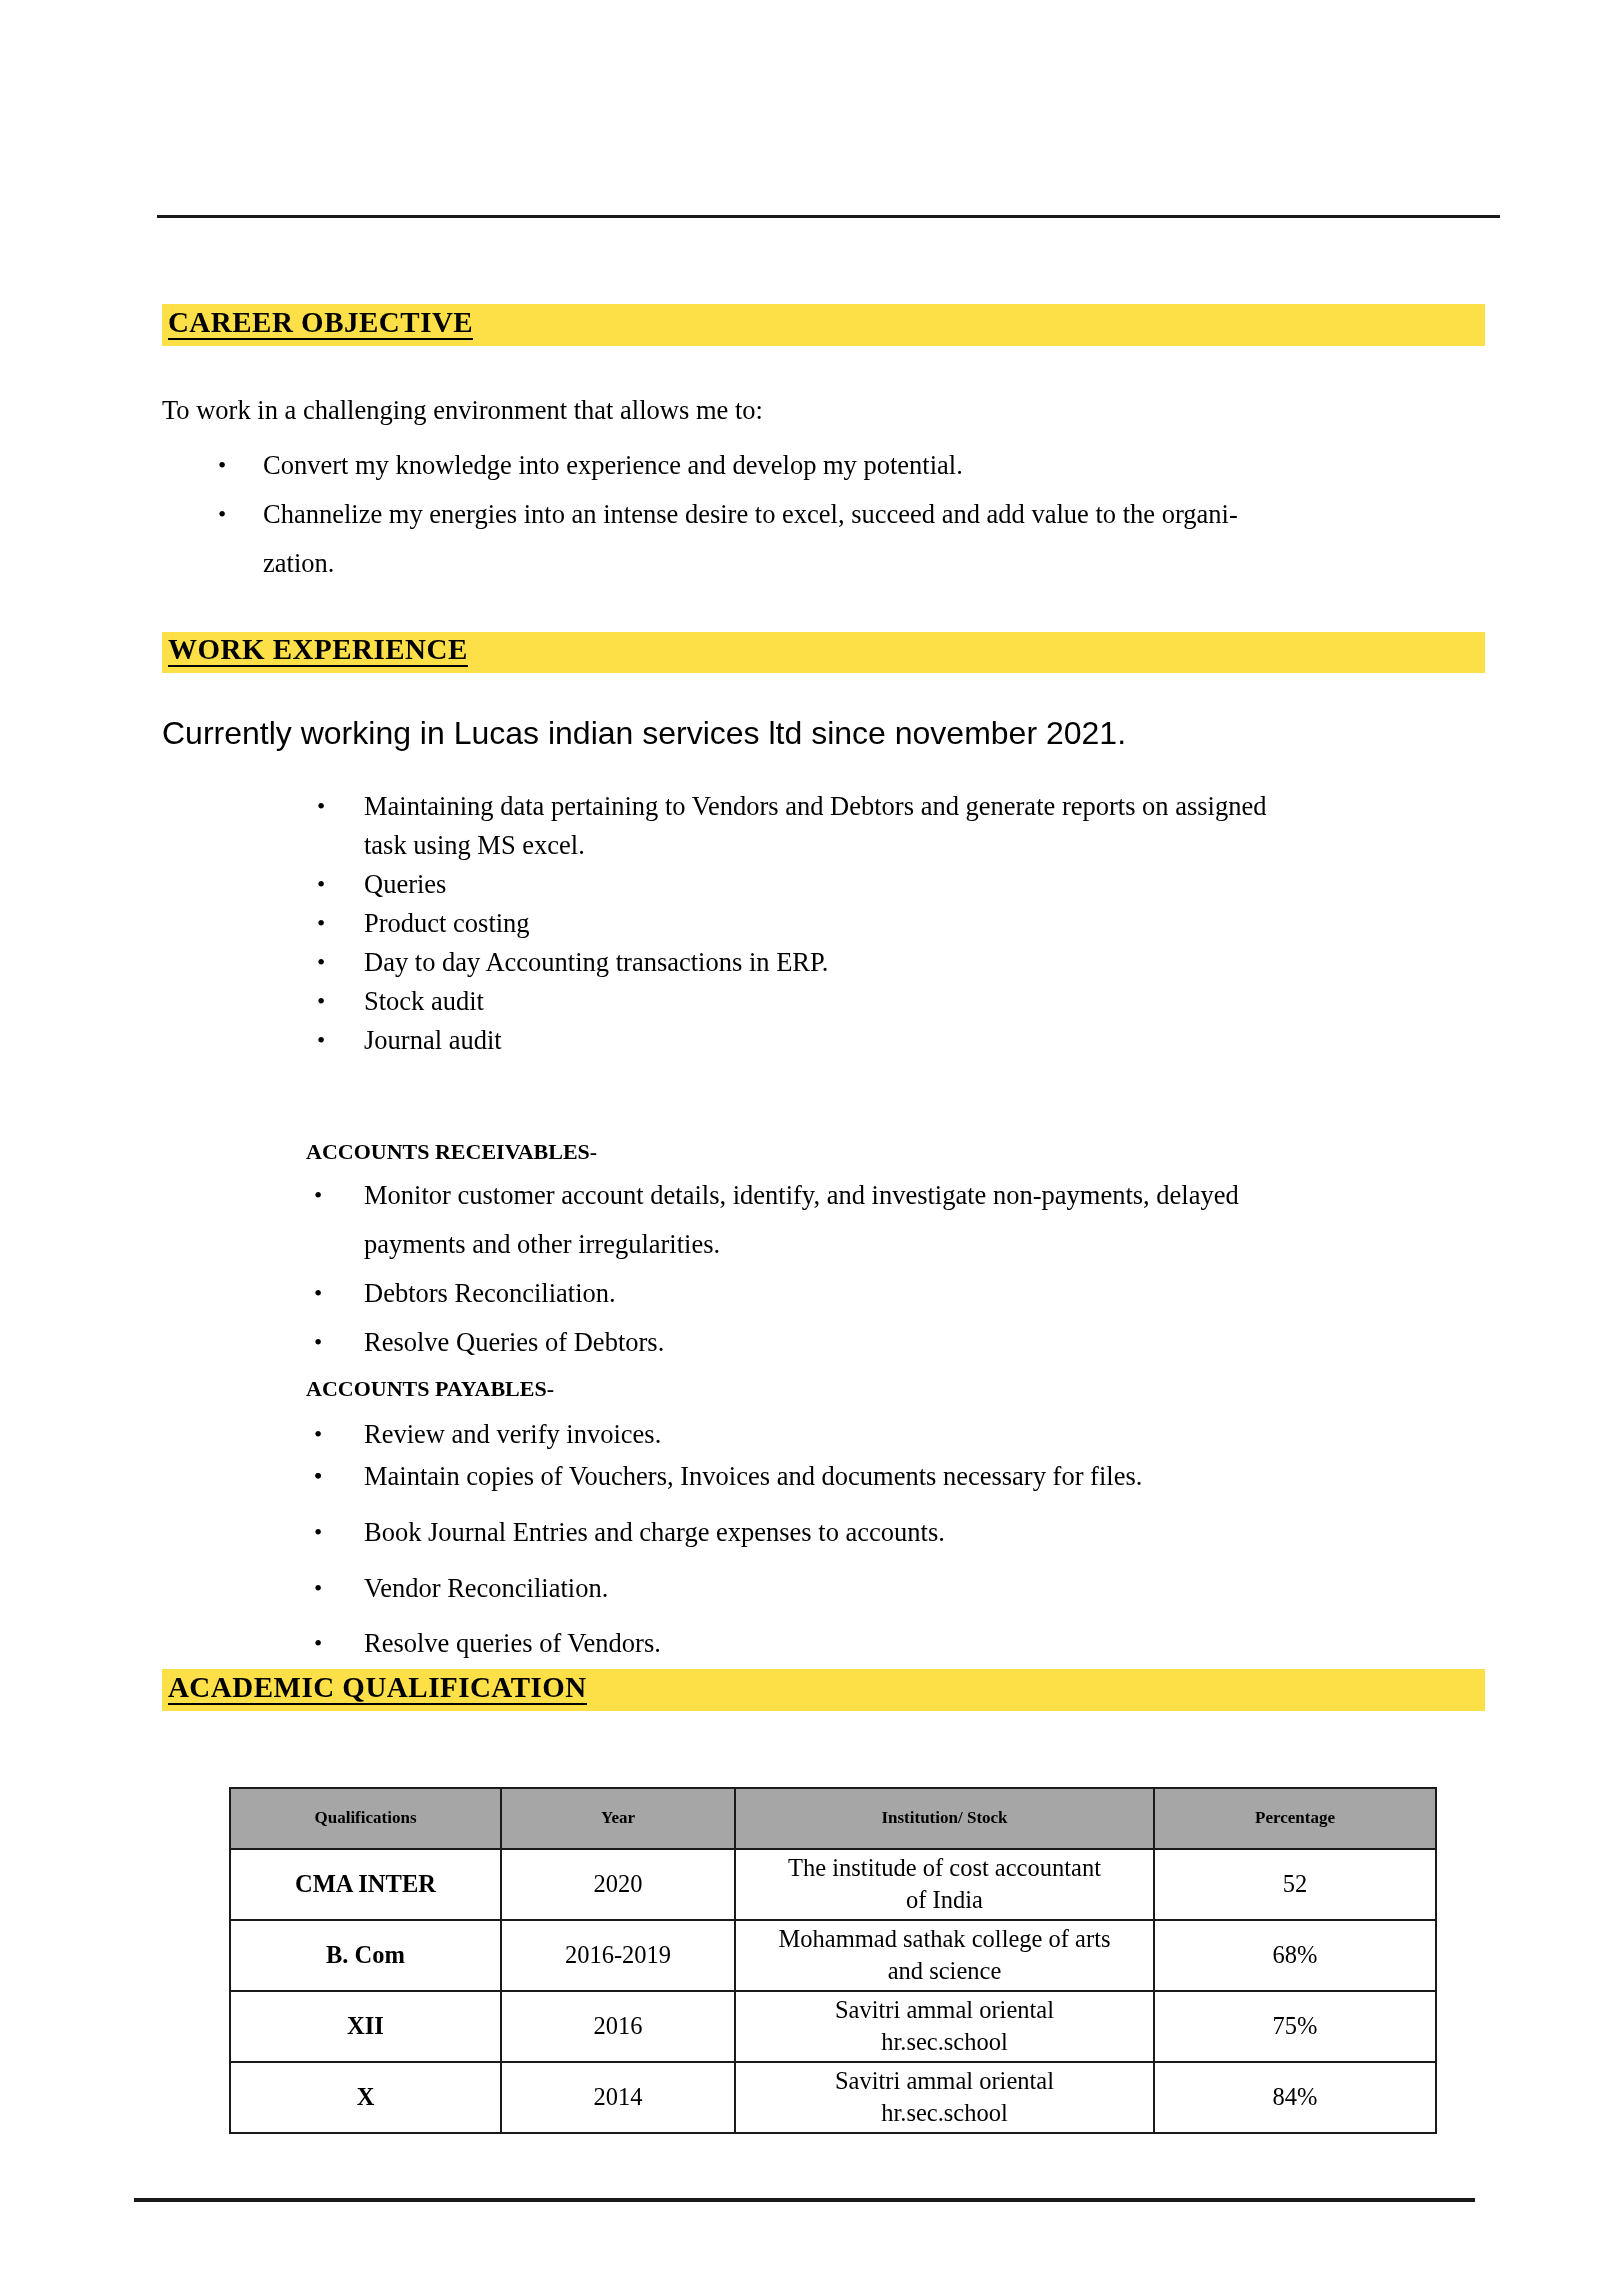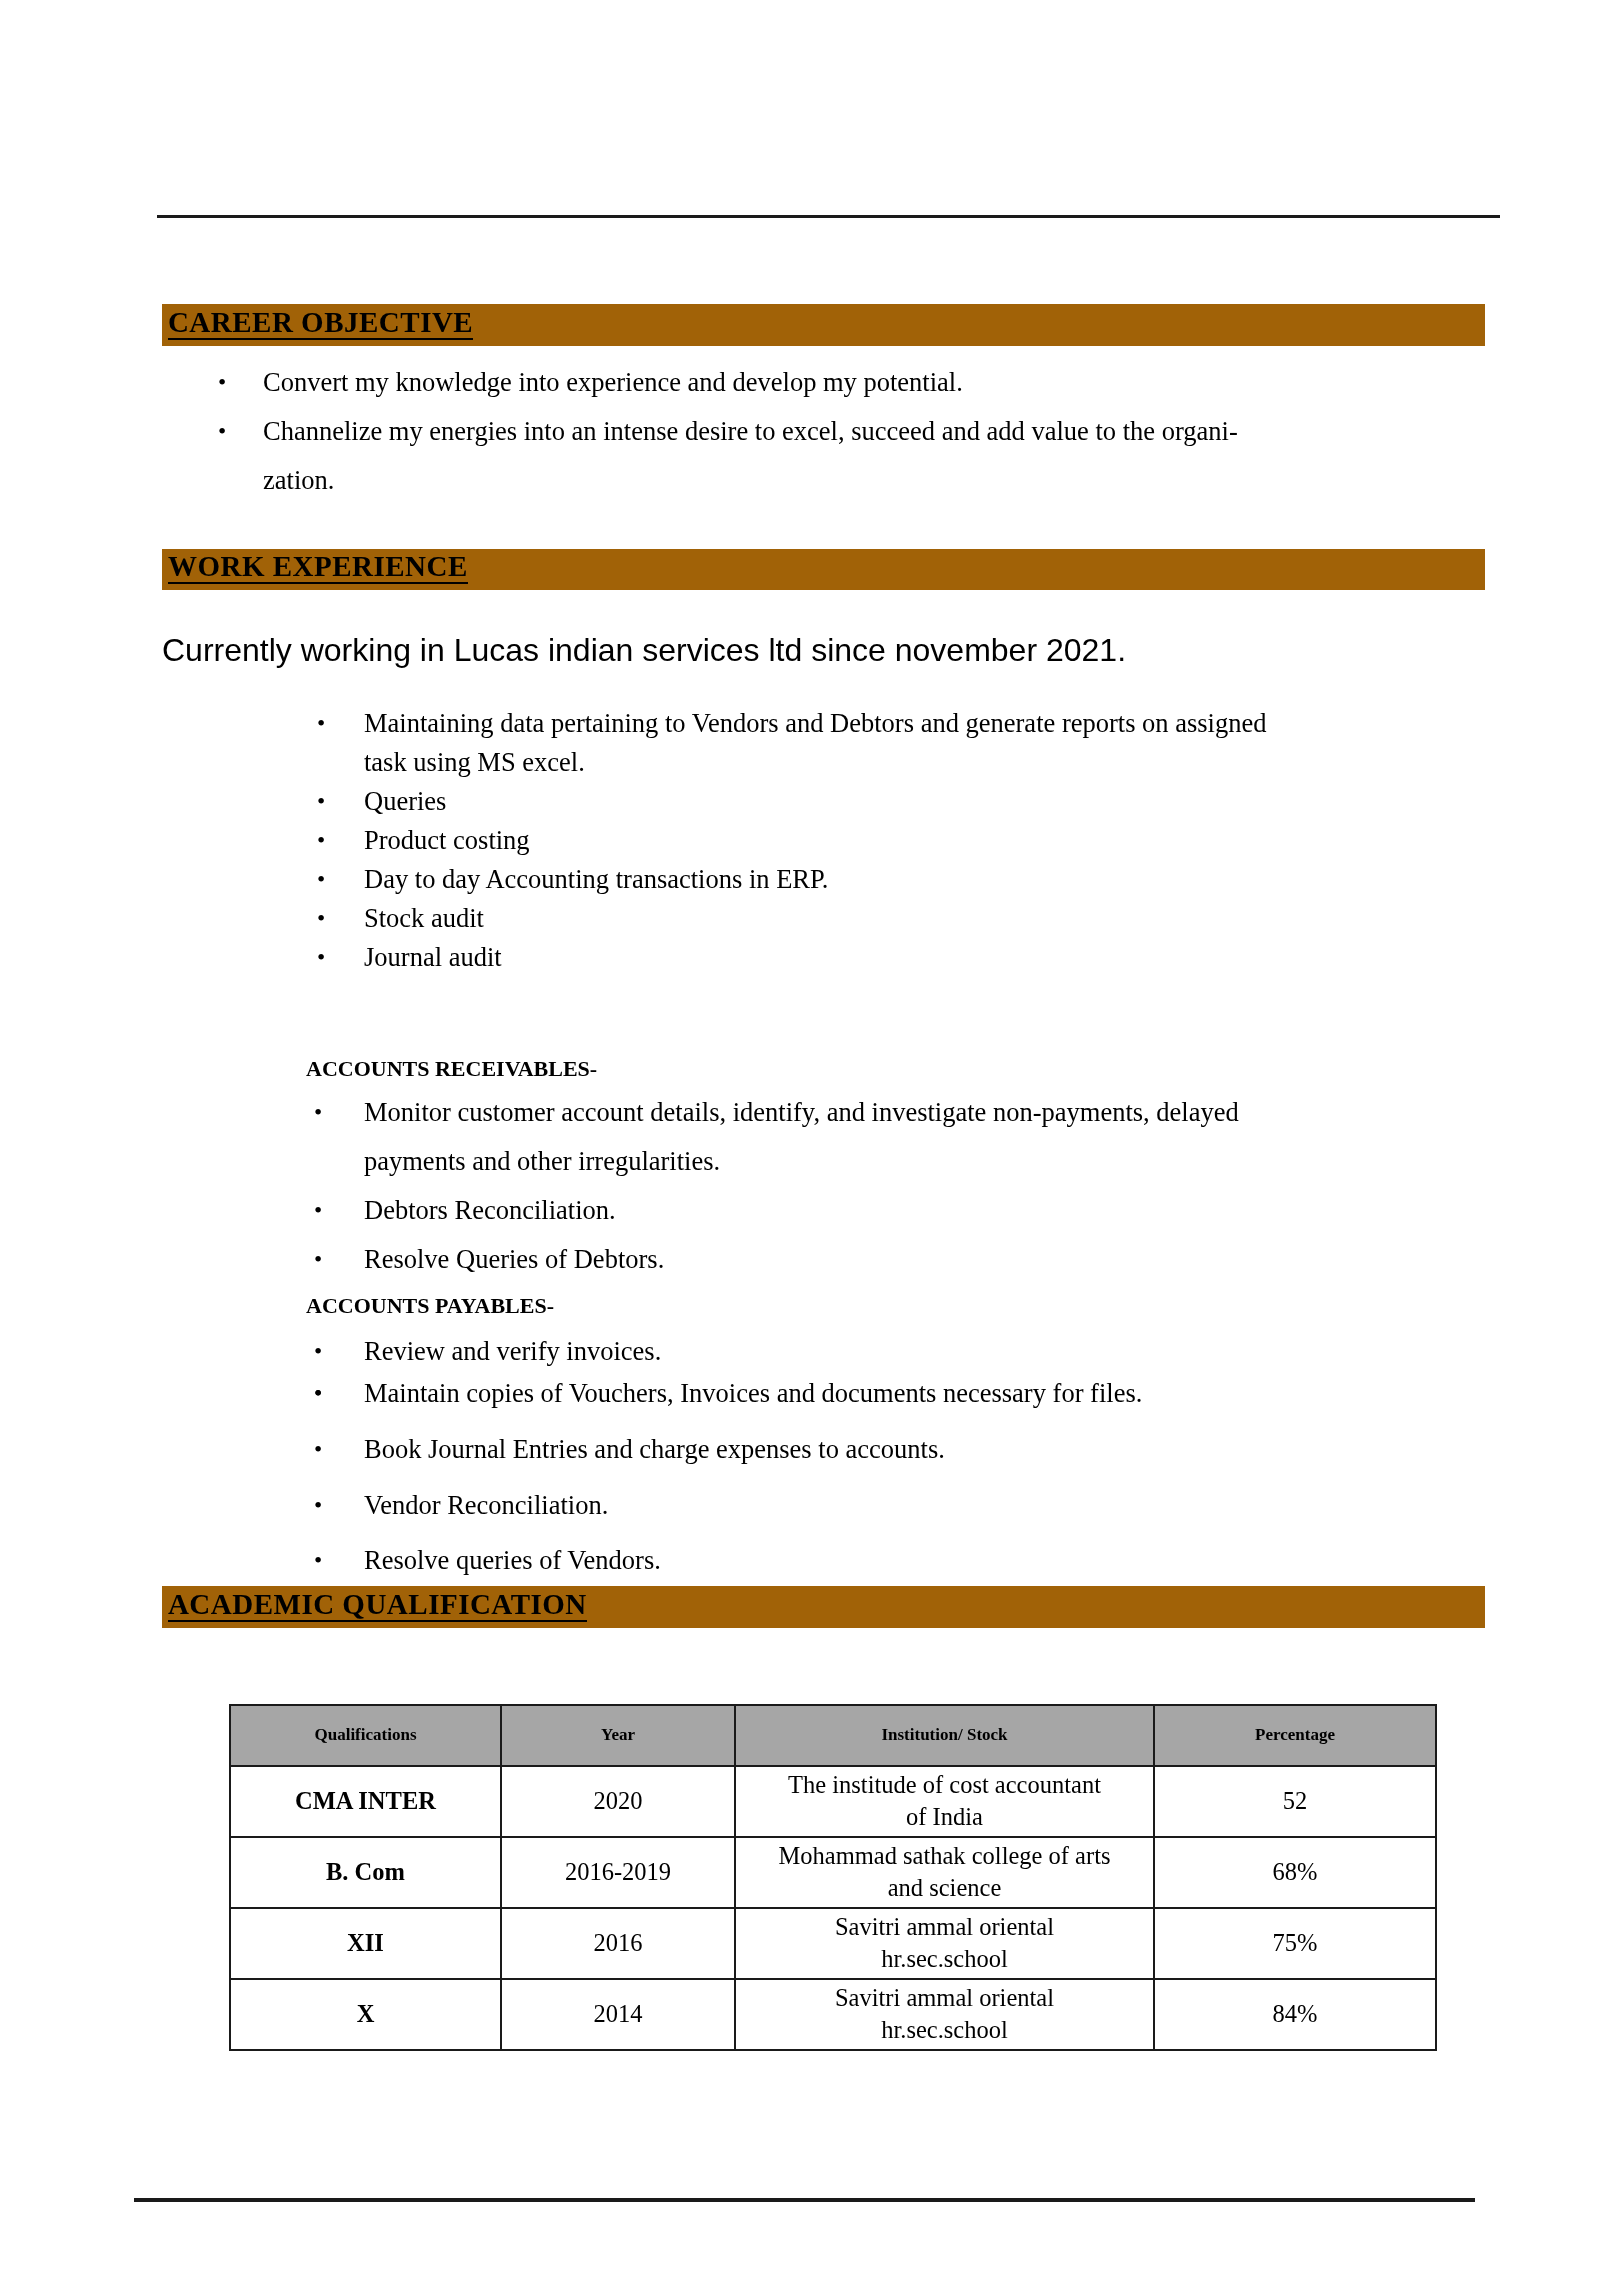--- a/index.html
+++ b/index.html
@@ -21,21 +21,21 @@
   .rule.top { left: 157px; top: 215px; width: 1343px; }
   .rule.bottom { left: 134px; top: 2198px; width: 1341px; height: 3.9px; }
 
   .content {
     padding-left: 162px;
     padding-right: 136px;
   }
 
   .section-bar {
     width: 1323px;
-    background: #a16207;
+    background: #fde047;
     padding: 3.9px 5.9px 4.9px 5.9px;
     line-height: 29px;
   }
   .section-bar .heading-text {
     display: inline-block;
     font-weight: bold;
     font-size: 29px;
     letter-spacing: 0.5px;
     border-bottom: 2.9px solid #000000;
     padding-bottom: 1px;
@@ -130,20 +130,21 @@
 
 <div class="page">
 
   <div class="rule top"></div>
 
   <div class="content">
 
     <div class="section-bar bar-career">
       <span class="heading-text">CAREER OBJECTIVE</span>
     </div>
+    <p class="intro">To work in a challenging environment that allows me to:</p>
     <ul class="lvl1">
 
         <li><span class="blt">•</span><span>Convert my knowledge into experience and develop my potential.</span></li>
 
         <li><span class="blt">•</span><span>Channelize my energies into an intense desire to excel, succeed and add value to the organi-
 zation.</span></li>
       </ul>
 
     <div class="section-bar bar-work">
       <span class="heading-text">WORK EXPERIENCE</span>

